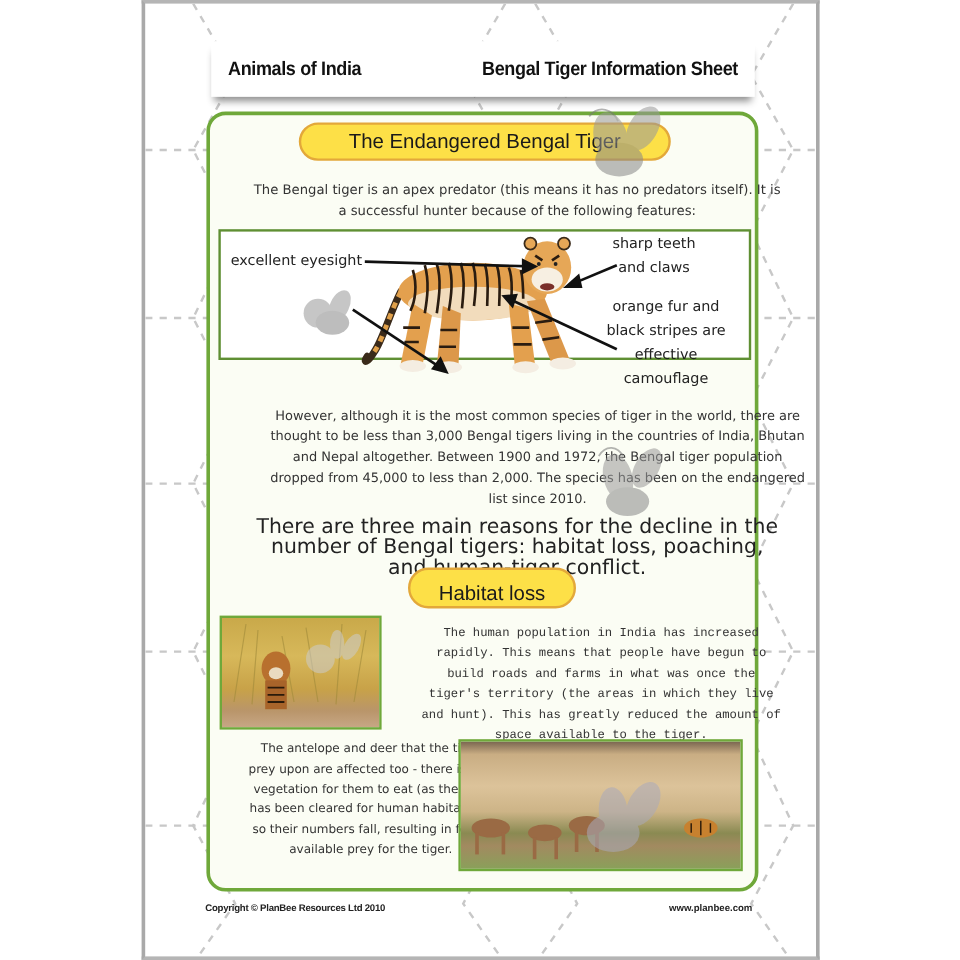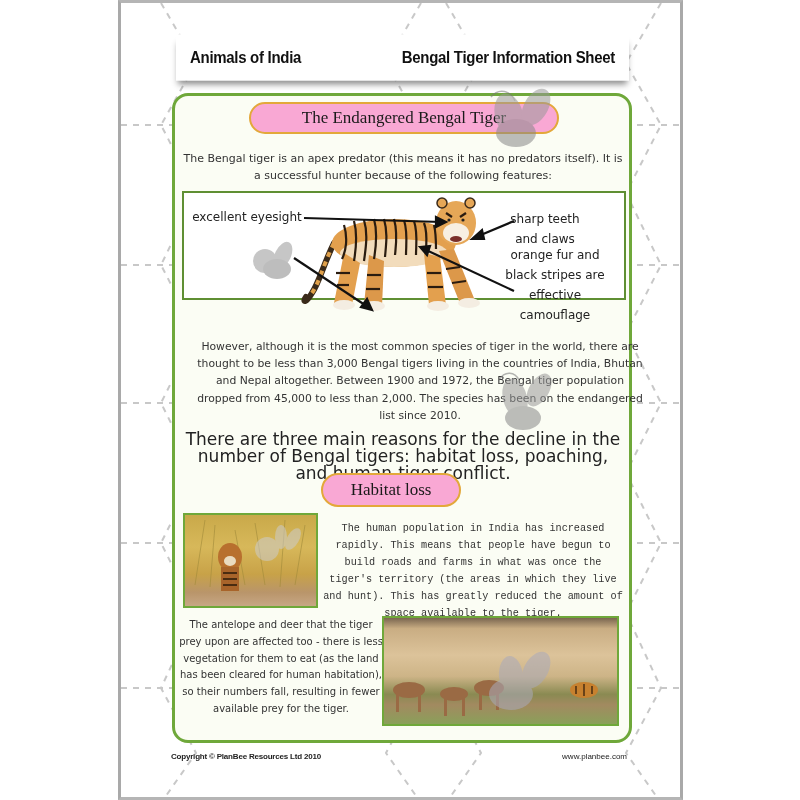--- a/index.html
+++ b/index.html
@@ -26,56 +26,56 @@
       transform: scaleY(1.08);
     }
 
     .panel {
       position: absolute; left: 51px; top: 90px; width: 460px; height: 650px;
       background: #fbfdf4;
       border: 3px solid #6fa83a; border-radius: 16px;
     }
 
     .pill {
-      position: absolute; background: #f9a8d4;
+      position: absolute; background: #fde047;
       border: 2px solid #e3a83a; border-radius: 22px;
       display: flex; align-items: center; justify-content: center;
-      font-family: Liberation Serif, serif; color: #1a1a1a;
+      font-family: Liberation Sans, sans-serif; color: #1a1a1a;
     }
     .pill.title { left: 74px; top: 6px; width: 310px; height: 32px; font-size: 17px; }
-    .pill.habitat { left: 146px; top: 377px; width: 140px; height: 34px; font-size: 17px; }
+    .pill.habitat { left: 165px; top: 377px; width: 140px; height: 34px; font-size: 17px; align-items: flex-end; }
 
     .para {
-      position: absolute; text-align: center; font-size: 11px; line-height: 17px; color: #333;
+      position: absolute; text-align: center; font-size: 11px; line-height: 17px; color: #333; margin-left: 28px;
     }
     .intro { left: 8px; top: 54px; width: 440px; }
     .however { left: 20px; top: 242px; width: 450px; font-size: 10.8px; line-height: 17.2px; }
     .reasons { left: 8px; top: 335px; width: 440px; font-size: 17px; line-height: 17px; color: #222; }
     .human { left: 148px; top: 424px; width: 300px; font-size: 10.2px; line-height: 17px; font-family: Liberation Mono, monospace; }
     .antelope { left: 4px; top: 521px; width: 204px; font-size: 10px; line-height: 16.8px; }
 
     .diagram {
       position: absolute; left: 7px; top: 95px; width: 444px; height: 109px;
       background: #ffffff; border: 2px solid #5f8f33;
     }
     .label { position: absolute; font-size: 12px; line-height: 20px; text-align: center; color: #222; }
     .lbl-eye { left: 4px; top: 14px; width: 118px; }
     .lbl-paws { left: 4px; top: 48px; width: 110px; }
-    .lbl-teeth { left: 326px; top: 16px; width: 70px; }
+    .lbl-teeth { left: 326px; top: 0; width: 70px; }
     .lbl-fur { left: 312px; top: 52px; width: 118px; }
     .tiger-svg { position: absolute; left: 0; top: 0; width: 440px; height: 133px; }
 
     .photo {
       position: absolute; border: 2px solid #6fa83a; overflow: hidden;
     }
     .photo1 { left: 8px; top: 417px; width: 135px; height: 95px; background: linear-gradient(180deg,#c9a94a 0%,#d7b85a 35%,#c8a248 65%,#b9956a 85%,#c7a785 100%); }
     .photo2 { left: 207px; top: 520px; width: 237px; height: 110px; background: linear-gradient(180deg,#7a6650 0%,#c9ad83 10%,#dcc39a 35%,#cdb487 55%,#8a8a52 72%,#a28a60 82%,#8aa05a 100%); }
 
     .footer-left { position: absolute; left: 50px; top: 749px; font-family: "Liberation Sans", sans-serif; font-weight: bold; font-size: 8px; color: #222; letter-spacing: -0.2px; }
-    .footer-right { position: absolute; right: 53px; top: 749px; font-family: "Liberation Sans", sans-serif; font-weight: normal; font-size: 8px; color: #222; }
+    .footer-right { position: absolute; right: 53px; top: 749px; font-family: "Liberation Sans", sans-serif; font-weight: bold; font-size: 8px; color: #222; }
 
     .bee { position: absolute; pointer-events: none; opacity: 0.55; }
   </style>
 </head>
 <body>
 
 <div class="page">
 
   <svg class="hexgrid" viewBox="0 0 565 800">
     <g stroke="#c8c8c8" stroke-width="2" stroke-dasharray="6,6" fill="none">

